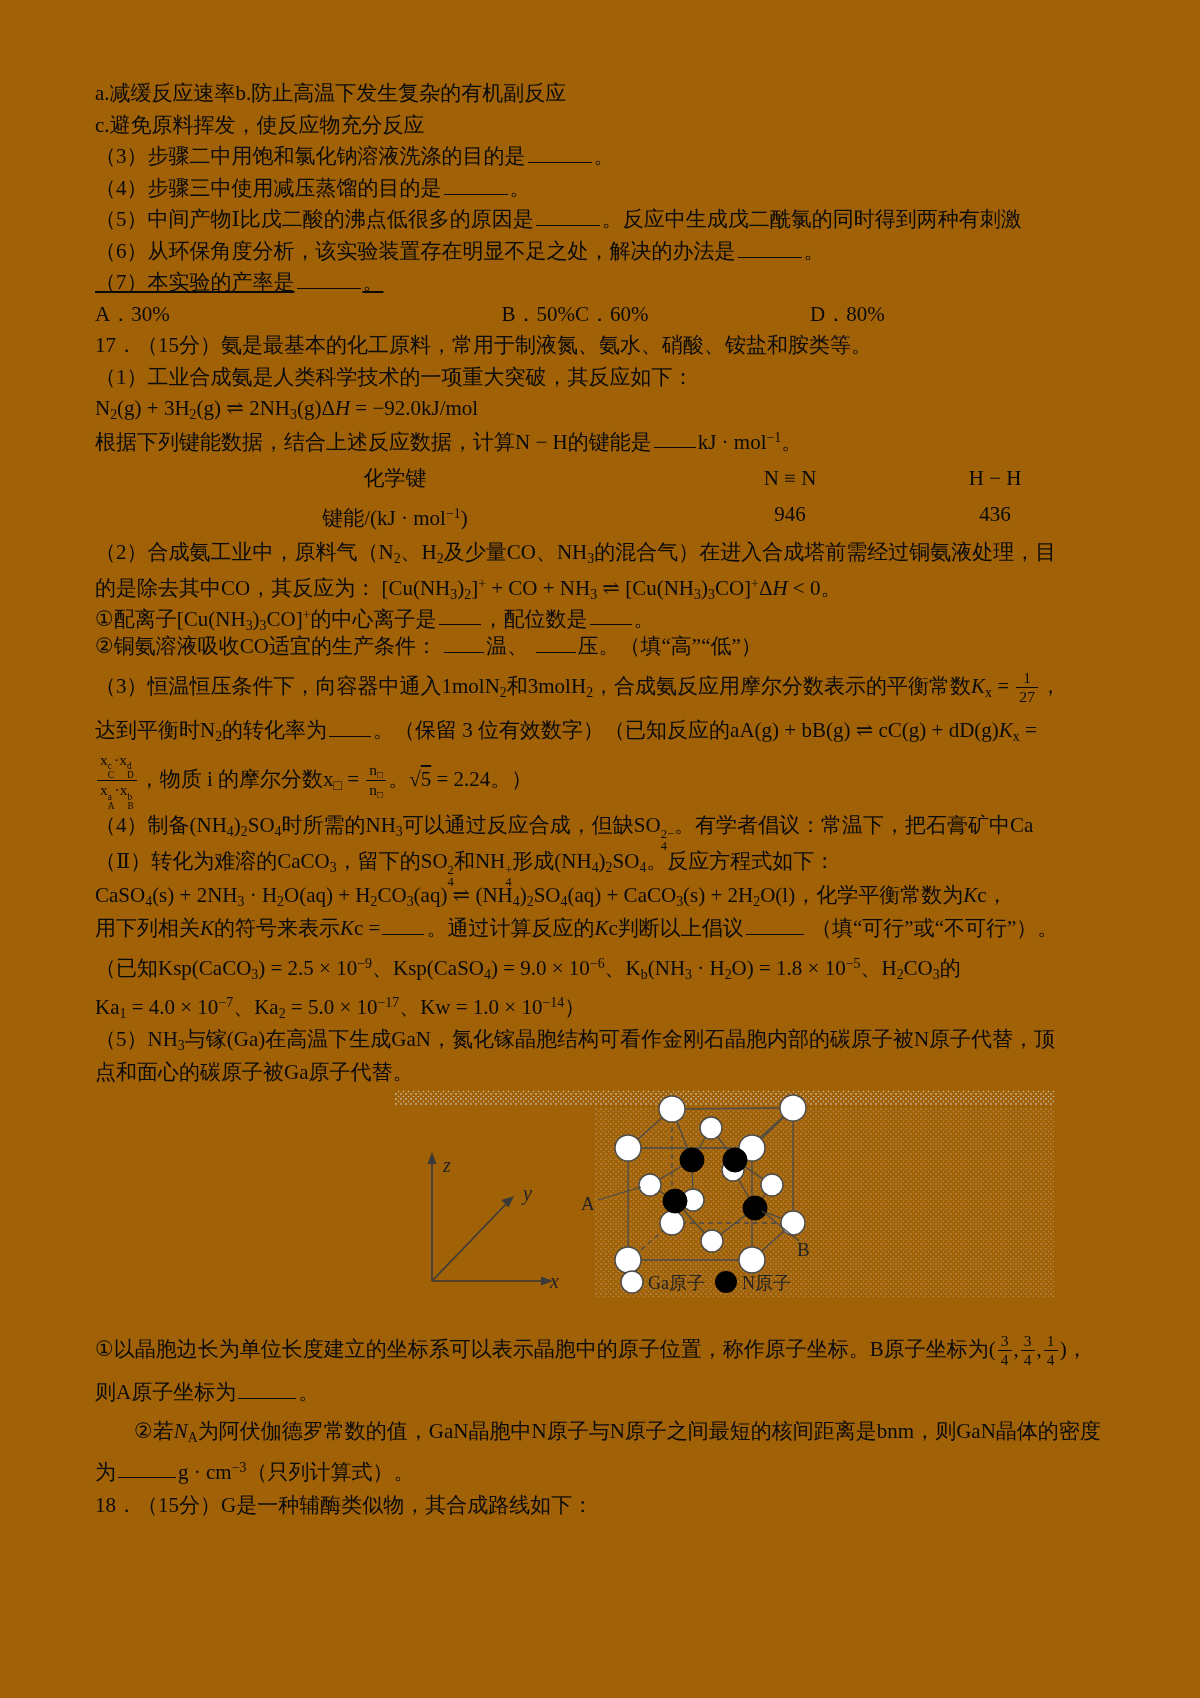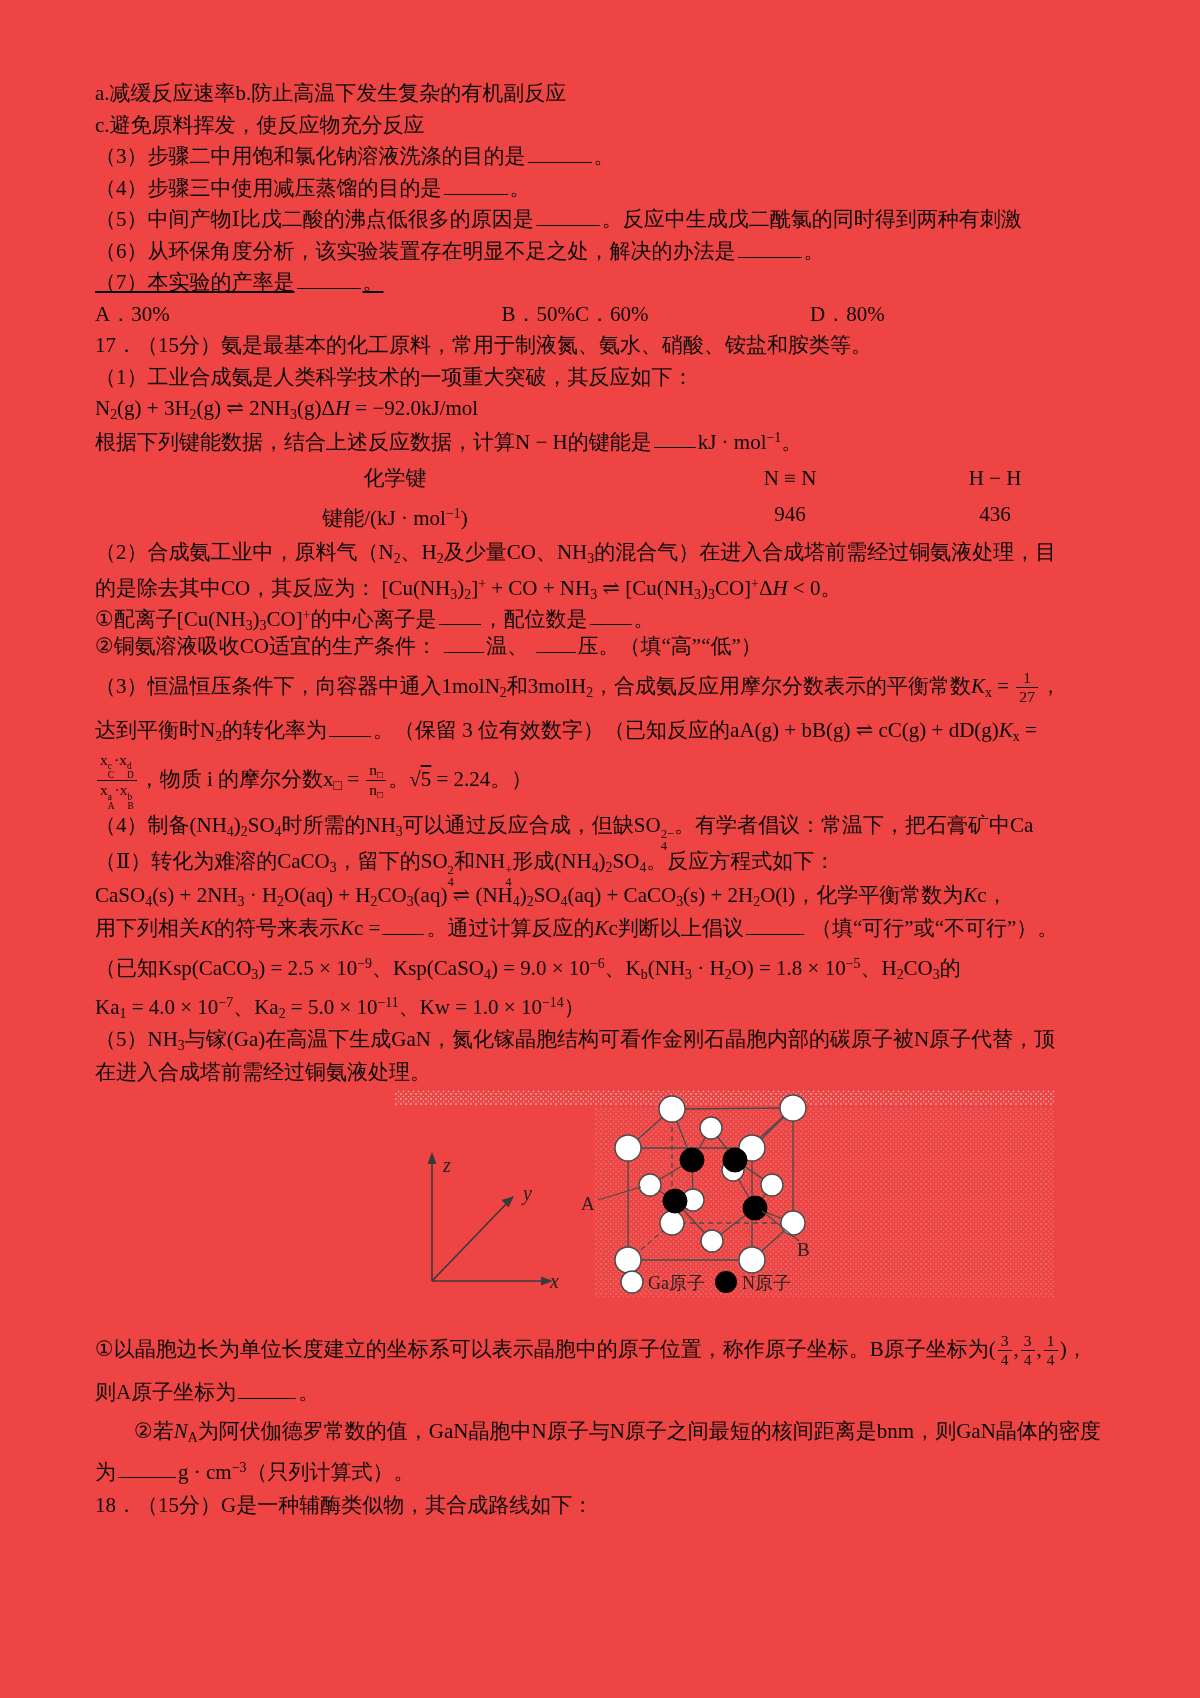--- a/index.html
+++ b/index.html
@@ -1,20 +1,20 @@
 <!DOCTYPE html>
 <html><head>
 <meta charset="utf-8">
 <style>
   html,body{margin:0;padding:0;background:#888;}
   #page{
     position:relative;
     width:1200px;height:1698px;
     margin:0 auto;
-    background:#ef4444;
+    background:#a16207;
     color:#0a0a0a;
     font-family:"Liberation Serif","DejaVu Serif","DejaVu Sans",serif;
     font-size:21px;
     overflow:hidden;
   }
   #doc{padding:78px 95px 0 95px;}
   .line{position:relative;white-space:nowrap;}
   .tx{display:inline;}
   .it{font-style:italic;}
   .sb{font-size:0.66em;vertical-align:-0.28em;}
@@ -99,23 +99,23 @@
         <div class="line" style="height: 36px; line-height: 36px;"><span class="tx">（Ⅱ）转化为难溶的CaCO</span><span class="sb">3</span><span class="tx">，留下的SO</span><span class="ssk">
             <span class="ssp">2</span>
             <span class="sss">4</span>
           </span><span class="tx">和NH</span><span class="ssk">
             <span class="ssp">+</span>
             <span class="sss">4</span>
           </span><span class="tx">形成(NH</span><span class="sb">4</span><span class="tx">)</span><span class="sb">2</span><span class="tx">SO</span><span class="sb">4</span><span class="tx">。反应方程式如下：</span></div>
         <div class="line" style="height: 33px; line-height: 33px;"><span class="tx">CaSO</span><span class="sb">4</span><span class="tx">(s) + 2NH</span><span class="sb">3</span><span class="tx"> · H</span><span class="sb">2</span><span class="tx">O(aq) + H</span><span class="sb">2</span><span class="tx">CO</span><span class="sb">3</span><span class="tx">(aq) ⇌ (NH</span><span class="sb">4</span><span class="tx">)</span><span class="sb">2</span><span class="tx">SO</span><span class="sb">4</span><span class="tx">(aq) + CaCO</span><span class="sb">3</span><span class="tx">(s) + 2H</span><span class="sb">2</span><span class="tx">O(l)，化学平衡常数为</span><span class="tx it">K</span><span class="tx">c，</span></div>
         <div class="line" style="height: 32px; line-height: 32px;"><span class="tx">用下列相关</span><span class="tx it">K</span><span class="tx">的符号来表示</span><span class="tx it">K</span><span class="tx">c =</span><span class="blank" style="width: 42px;"></span><span class="tx">。通过计算反应的</span><span class="tx it">K</span><span class="tx">c判断以上倡议</span><span class="blank" style="width: 58px;"></span><span class="tx"> （填“可行”或“不可行”）。</span></div>
         <div class="line" style="height: 40px; line-height: 40px;"><span class="tx">（已知Ksp(CaCO</span><span class="sb">3</span><span class="tx">) = 2.5 × 10</span><span class="sp">−9</span><span class="tx">、Ksp(CaSO</span><span class="sb">4</span><span class="tx">) = 9.0 × 10</span><span class="sp">−6</span><span class="tx">、K</span><span class="sb">b</span><span class="tx">(NH</span><span class="sb">3</span><span class="tx"> · H</span><span class="sb">2</span><span class="tx">O) = 1.8 × 10</span><span class="sp">−5</span><span class="tx">、H</span><span class="sb">2</span><span class="tx">CO</span><span class="sb">3</span><span class="tx">的</span></div>
-        <div class="line" style="height: 38px; line-height: 38px;"><span class="tx">Ka</span><span class="sb">1</span><span class="tx"> = 4.0 × 10</span><span class="sp">−7</span><span class="tx">、Ka</span><span class="sb">2</span><span class="tx"> = 5.0 × 10</span><span class="sp">−11</span><span class="tx">、Kw = 1.0 × 10</span><span class="sp">−14</span><span class="tx">）</span></div>
+        <div class="line" style="height: 38px; line-height: 38px;"><span class="tx">Ka</span><span class="sb">1</span><span class="tx"> = 4.0 × 10</span><span class="sp">−7</span><span class="tx">、Ka</span><span class="sb">2</span><span class="tx"> = 5.0 × 10</span><span class="sp">−17</span><span class="tx">、Kw = 1.0 × 10</span><span class="sp">−14</span><span class="tx">）</span></div>
         <div class="line" style="height: 34px; line-height: 34px;"><span class="tx">（5）NH</span><span class="sb">3</span><span class="tx">与镓(Ga)在高温下生成GaN，氮化镓晶胞结构可看作金刚石晶胞内部的碳原子被N原子代替，顶</span></div>
-        <div class="line" style="height: 32px; line-height: 32px;"><span class="tx">在进入合成塔前需经过铜氨液处理。</span></div>
+        <div class="line" style="height: 32px; line-height: 32px;"><span class="tx">点和面心的碳原子被Ga原子代替。</span></div>
       </div>
 
     <div id="figure-block">
       <svg id="figure-svg" width="660" height="238" viewBox="0 0 660 238">
         <defs>
           <pattern id="dots" width="5" height="5" patternUnits="userSpaceOnUse">
             <circle cx="1" cy="1" r="0.9" fill="#c9c9c9"></circle>
             <circle cx="3.5" cy="3.5" r="0.7" fill="#d6d6d6"></circle>
           </pattern>
         </defs>

